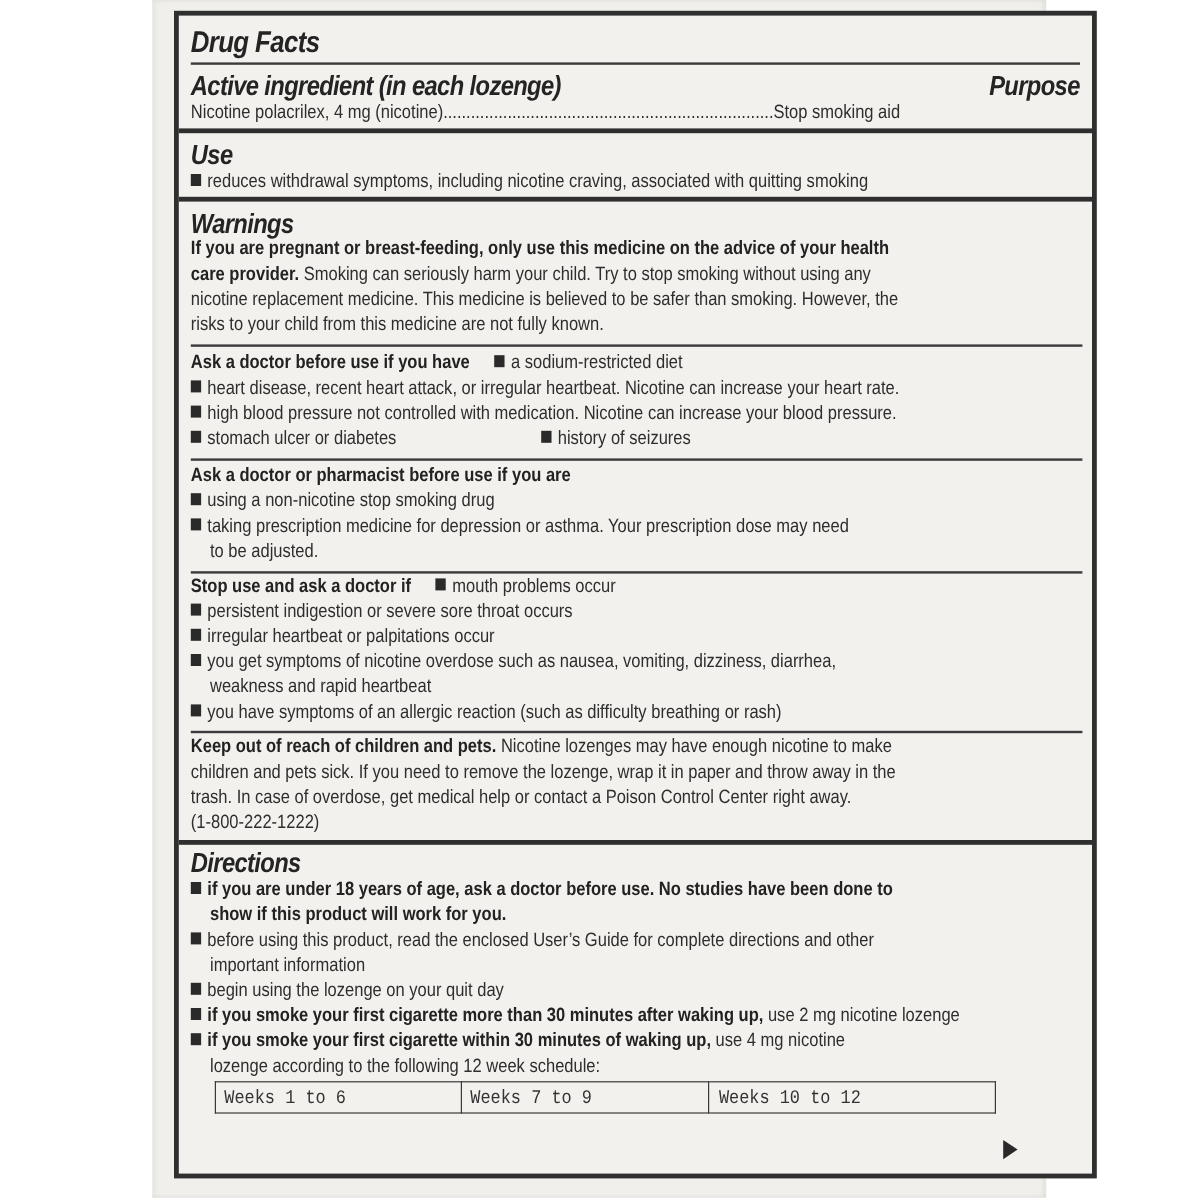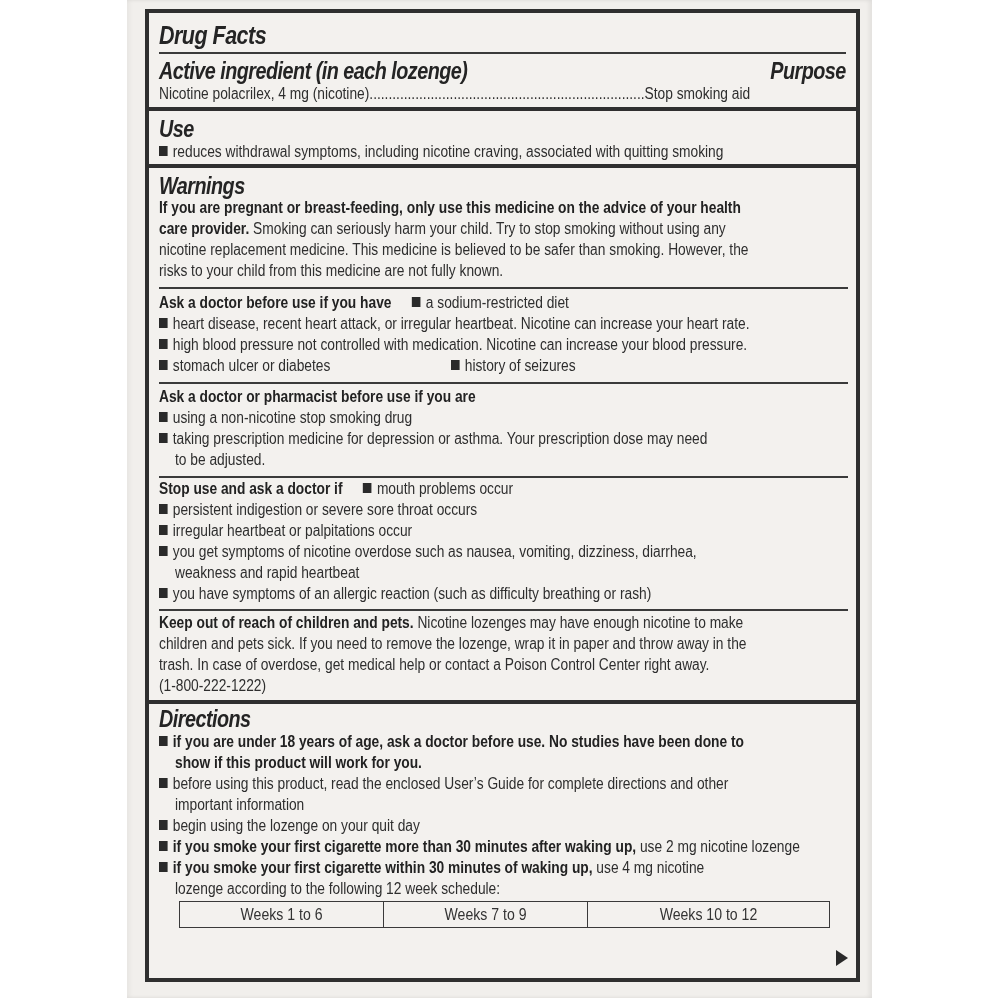--- a/index.html
+++ b/index.html
@@ -6,35 +6,35 @@
   body {
     width: 1000px; height: 1000px; background: #ffffff; position: relative; overflow: hidden;
     font-family: "Liberation Sans", sans-serif; color: #2b2b2b;
   }
   .package {
     position: absolute; left: 127px; top: 0; width: 745px; height: 998px;
     background: #f1efec;
     box-shadow: inset -3px 0 4px rgba(0,0,0,0.06), inset 3px 0 4px rgba(0,0,0,0.04);
   }
   .panel {
-    position: absolute; left: 145px; top: 9px; width: 715px; height: 973px;
+    position: absolute; left: 145px; top: 9px; width: 769px; height: 973px;
     box-sizing: border-box; border: 4px solid #2f2f2f; background: #f3f1ee;
   }
   .sec-divider { position: absolute; left: 0; right: 0; height: 4px; background: #2f2f2f; }
   .thin { position: absolute; left: 10px; right: 8px; height: 2px; background: #3a3a3a; }
   .h-italic { font-weight: bold; font-style: italic; font-size: 23px; letter-spacing: -0.6px; color: #242424;
               transform: scaleX(0.86); transform-origin: left center; white-space: nowrap; }
   .line { position: absolute; left: 10px; font-size: 16px; white-space: nowrap; transform: scaleX(0.86);
           transform-origin: left center; color: #2e2e2e; }
   .b { font-weight: bold; color: #222; }
   .sq { display: inline-block; width: 10px; height: 10px; background: #2a2a2a; margin-right: 6px; vertical-align: 1px; }
   .abs { position: absolute; }
   table.sched { position: absolute; left: 30px; top: 878px; width: 651px; border-collapse: collapse; }
   table.sched td {
-    border: 1.5px solid #3a3a3a; text-align: center; font-size: 16px; color: #333; padding: 0;
+    border: 1.5px solid #3a3a3a; text-align: left; font-size: 16px; color: #333; padding: 0; font-family: Liberation Mono, monospace;
   }
   table.sched td span { display: inline-block; transform: scaleX(0.88); }
   .arrow { position: absolute; left: 687px; top: 937px; width: 0; height: 0;
            border-top: 8px solid transparent; border-bottom: 8px solid transparent; border-left: 12px solid #2a2a2a; }
 </style>
 </head>
 <body>
 
 <div class="package"></div>
 

